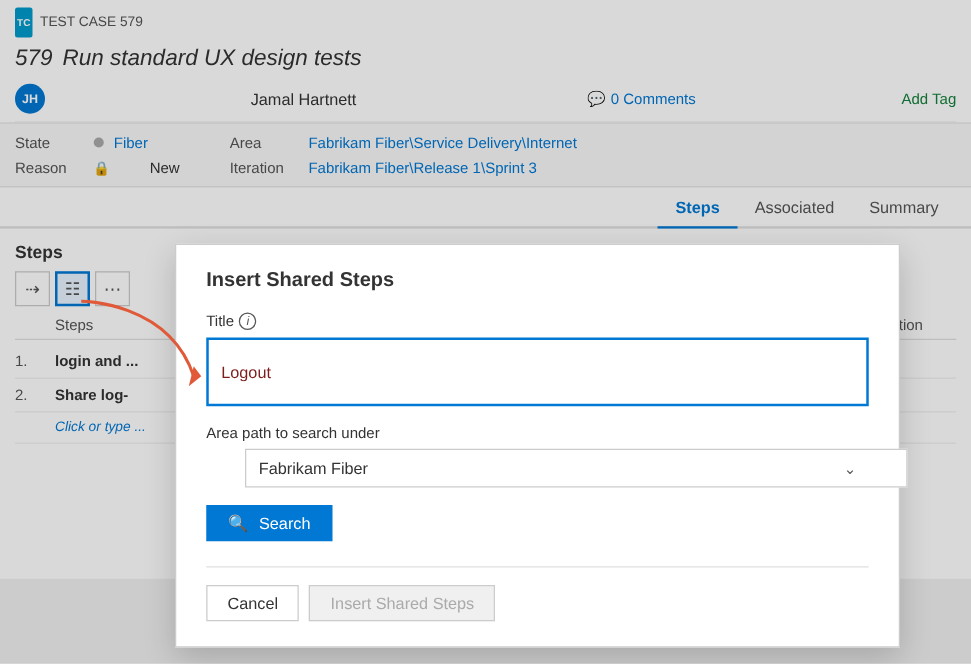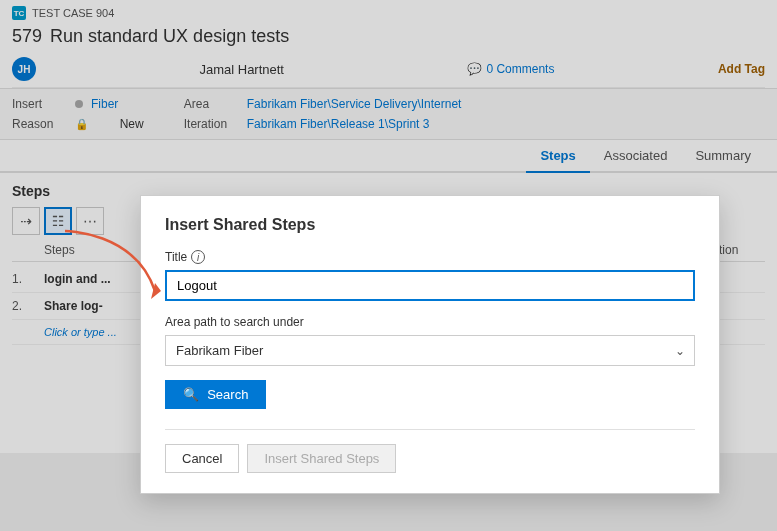--- a/index.html
+++ b/index.html
@@ -22,35 +22,36 @@
     .test-case-label {
       display: flex;
       align-items: center;
       gap: 6px;
       padding: 6px 0 2px;
       font-size: 11px;
       color: #555;
     }
     .test-case-label .icon-tc {
       width: 14px;
-      height: 14px;
+      height: 24px;
       background: #009ccc;
       border-radius: 2px;
       display: inline-flex;
       align-items: center;
       justify-content: center;
       color: white;
       font-size: 8px;
       font-weight: bold;
     }
     .title-row {
       display: flex;
       align-items: flex-end;
       gap: 8px;
       padding: 4px 0 6px;
+      font-style: italic;
     }
     .title-number {
       font-size: 18px;
       color: #333;
       font-weight: 400;
     }
     .title-text {
       font-size: 18px;
       color: #333;
       font-weight: 400;
@@ -81,23 +82,23 @@
     .comments-btn {
       display: flex;
       align-items: center;
       gap: 4px;
       color: #0078d4;
       font-size: 12px;
       cursor: pointer;
       margin-left: 20px;
     }
     .add-tag-btn {
-      color: #a16207;
-      font-size: 12px;
-      font-weight: 700;
+      color: #15803d;
+      font-size: 12px;
+      font-weight: 400;
       cursor: pointer;
     }
 
     
     .fields-row {
       display: flex;
       gap: 40px;
       padding: 8px 12px;
       background: #f8f8f8;
       border-bottom: 1px solid #e0e0e0;
@@ -237,24 +238,24 @@
       border: 1px solid #555;
       display: inline-flex;
       align-items: center;
       justify-content: center;
       font-size: 10px;
       color: #555;
       font-style: italic;
     }
     .modal-input {
       width: 100%;
-      padding: 6px 10px;
+      padding: 18px 10px;
       border: 2px solid #0078d4;
       font-size: 13px;
-      color: #000000;
+      color: #7f1d1d;
       outline: none;
       margin-bottom: 14px;
     }
     .modal-select-label {
       font-size: 12px;
       color: #333;
       margin-bottom: 6px;
     }
     .select-wrapper {
       position: relative;
@@ -263,20 +264,21 @@
     .select-wrapper select {
       width: 100%;
       padding: 7px 10px;
       border: 1px solid #ccc;
       font-size: 13px;
       color: #333;
       background: #fff;
       appearance: none;
       -webkit-appearance: none;
       cursor: pointer;
+      margin-left: 31px;
     }
     .select-chevron {
       position: absolute;
       right: 10px;
       top: 50%;
       transform: translateY(-50%);
       color: #555;
       pointer-events: none;
       font-size: 12px;
     }
@@ -325,41 +327,41 @@
       z-index: 25;
       pointer-events: none;
     }
   </style>
 </head>
 <body>
 
 <div class="top-bar">
   <div class="test-case-label">
     <span class="icon-tc">TC</span>
-    <span>TEST CASE 904</span>
+    <span>TEST CASE 579</span>
   </div>
   <div class="title-row">
     <span class="title-number">579</span>
     <span class="title-text">Run standard UX design tests</span>
   </div>
   <div class="user-row">
     <div class="avatar">JH</div>
     <span class="user-name">Jamal Hartnett</span>
     <div class="comments-btn">
       <span>💬</span>
       <span>0 Comments</span>
     </div>
     <span class="add-tag-btn">Add Tag</span>
   </div>
 </div>
 
 <div class="fields-row">
   <div class="field-group">
     <div class="field-item">
-      <span class="field-label">Insert</span>
+      <span class="field-label">State</span>
       <span class="field-dot"></span>
       <span class="field-value">Fiber</span>
     </div>
     <div class="field-item">
       <span class="field-label">Reason</span>
       <span class="lock-icon">🔒</span>
       <span class="field-value-dark">New</span>
     </div>
   </div>
   <div class="field-group">

